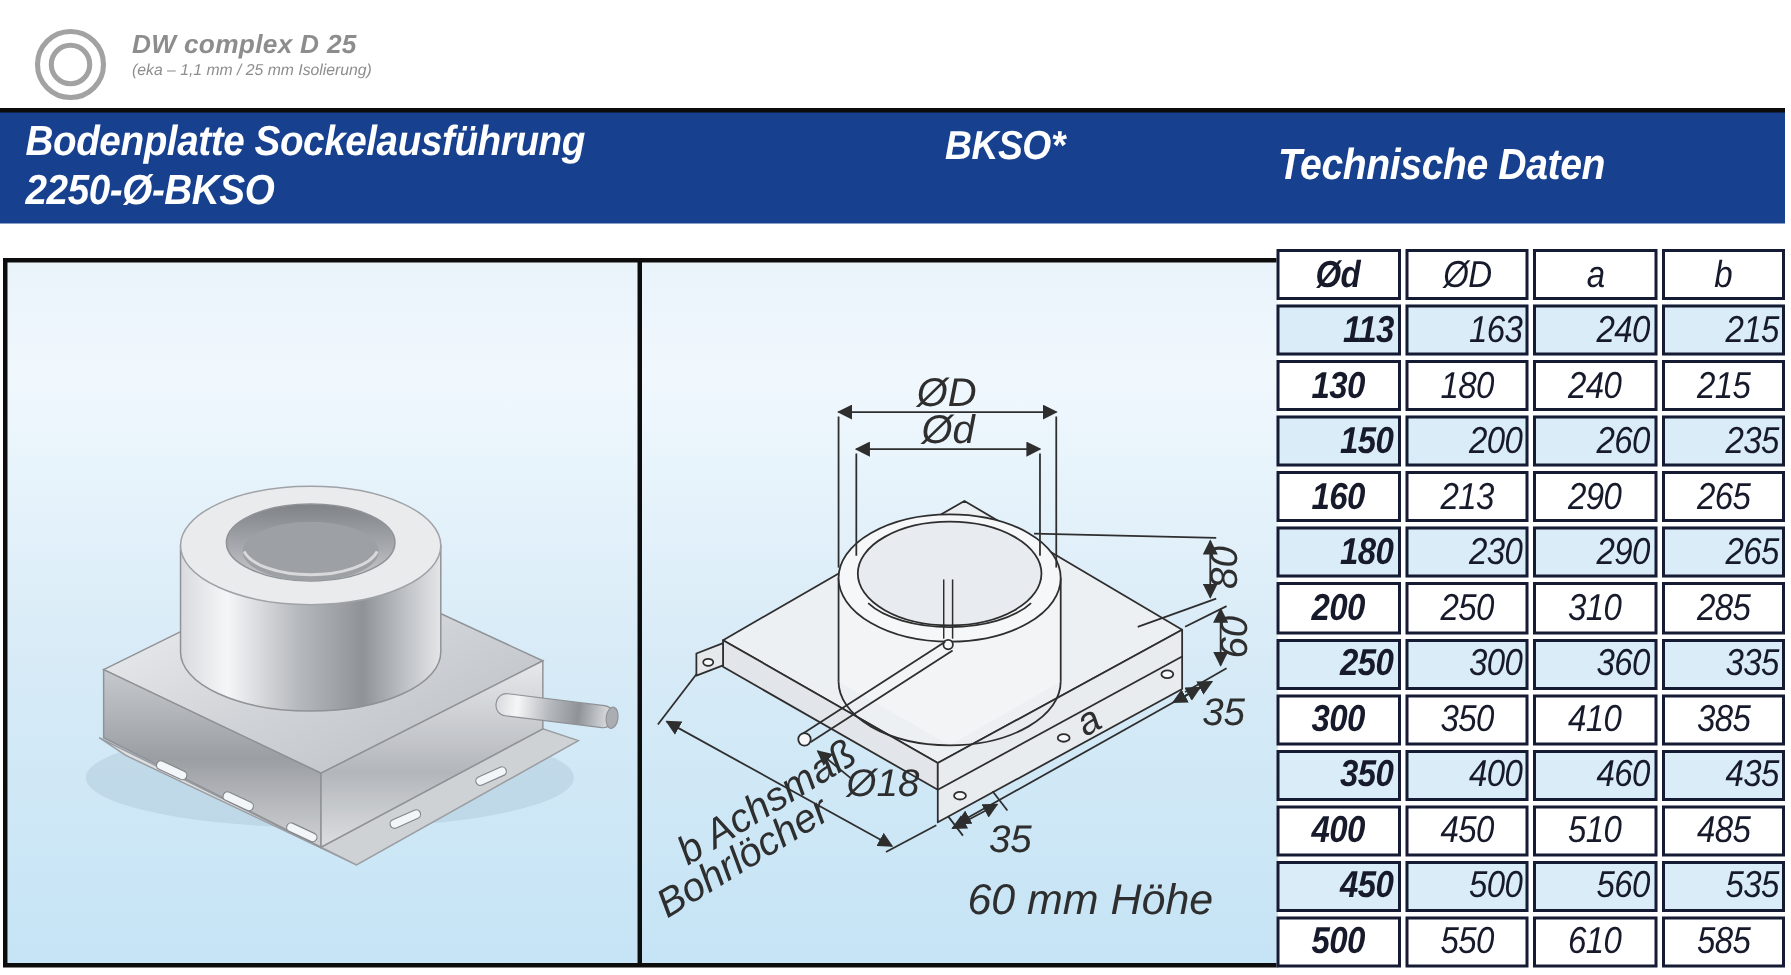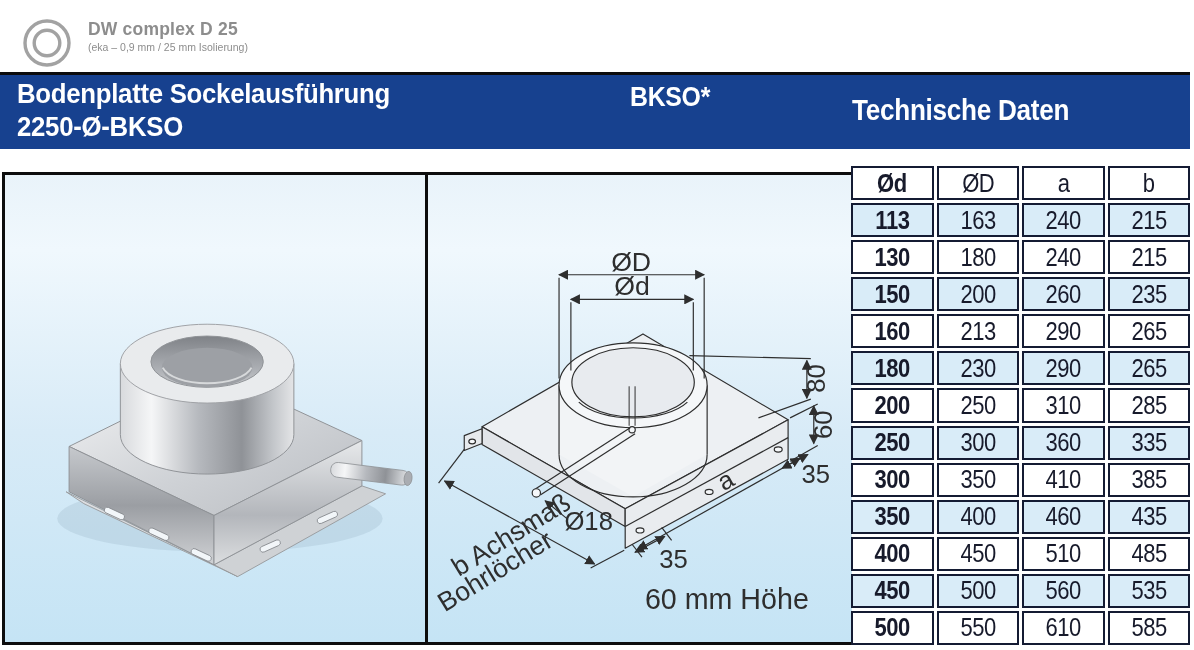--- a/index.html
+++ b/index.html
@@ -1,17 +1,17 @@
 <!DOCTYPE html>
 <html style="--bar: #17418f; --rowalt: #d9ecf8;"><head>
 <meta charset="utf-8">
 <style>
   html,body{margin:0;padding:0;background:#fff;}
   .page{position:relative;width:1190px;height:650px;background:#fff;overflow:hidden;
-        font-family:"Liberation Sans",sans-serif;}
+        font-family:"Liberation Sans",sans-serif;font-style:italic;}
 
   
   .brand-icon{position:absolute;left:22px;top:18px;width:50px;height:50px;}
   .brand-title{position:absolute;left:88px;top:19px;font-size:17.5px;font-weight:bold;color:#8d8d8d;letter-spacing:.2px;}
   .brand-sub{position:absolute;left:88px;top:41px;font-size:10.5px;color:#8d8d8d;}
 
   
   .titlebar{position:absolute;left:0;top:72px;width:1194px;height:77px;background:var(--bar,#17418f);
             border-top:3px solid #0c0c0c;box-sizing:border-box;}
   .tb-left{position:absolute;left:17px;top:2px;color:#fff;font-weight:bold;font-size:28px;line-height:33px;
@@ -27,37 +27,37 @@
   .panel-photo{left:2px;width:426px;border:3px solid #0d0d0d;}
   .panel-drawing{left:428px;width:424px;border-top:3px solid #0d0d0d;border-bottom:3px solid #0d0d0d;}
   .panel svg{display:block;width:100%;height:100%;}
 
   
   .tech-table{position:absolute;left:851px;top:166px;width:339px;height:479px;
               display:grid;grid-template-columns:repeat(4,1fr);grid-template-rows:repeat(13,1fr);gap:3px;}
   .cell{border:2px solid #141b33;background:#fff;display:flex;align-items:center;justify-content:center;
         color:#171a2b;font-size:25px;overflow:hidden;}
   .cell .v{display:inline-block;transform:scaleX(.88);letter-spacing:-.5px;white-space:nowrap;}
-  .cell.alt{background:var(--rowalt,#d9ecf8);}
+  .cell.alt{background:var(--rowalt,#d9ecf8);justify-content:flex-end;}
   .cell.first{font-weight:bold;}
 
   
   .dim{font-family:"Liberation Sans",sans-serif;fill:#2e2e2e;}
 </style>
 </head>
 <body>
 
 <div class="page">
 
   <svg class="brand-icon" viewBox="0 0 50 50">
     <circle cx="25" cy="25" r="22" fill="none" stroke="#a2a2a2" stroke-width="3.4"></circle>
     <circle cx="25" cy="25" r="12.8" fill="none" stroke="#a2a2a2" stroke-width="3.4"></circle>
   </svg>
   <div class="brand-title">DW complex D 25</div>
-  <div class="brand-sub">(eka – 0,9 mm / 25 mm Isolierung)</div>
+  <div class="brand-sub">(eka – 1,1 mm / 25 mm Isolierung)</div>
 
   <div class="titlebar">
     <div class="tb-left">
       <div>Bodenplatte Sockelausführung</div>
       <div>2250-Ø-BKSO</div>
     </div>
     <div class="tb-code">BKSO*</div>
     <div class="tb-right">Technische Daten</div>
   </div>
 

